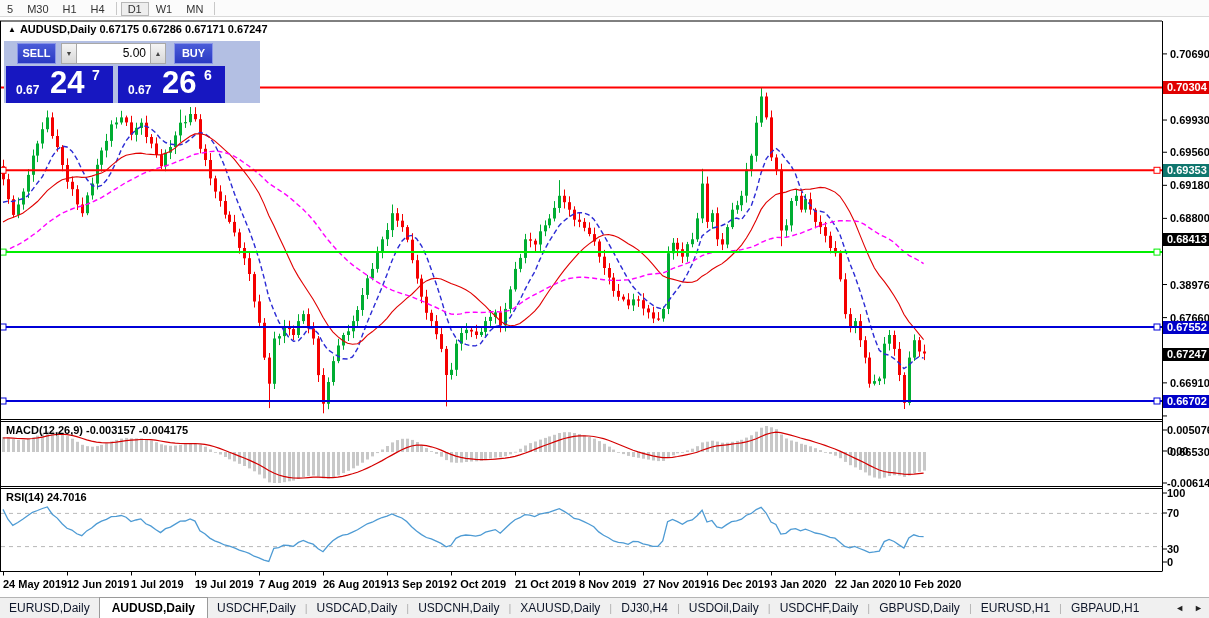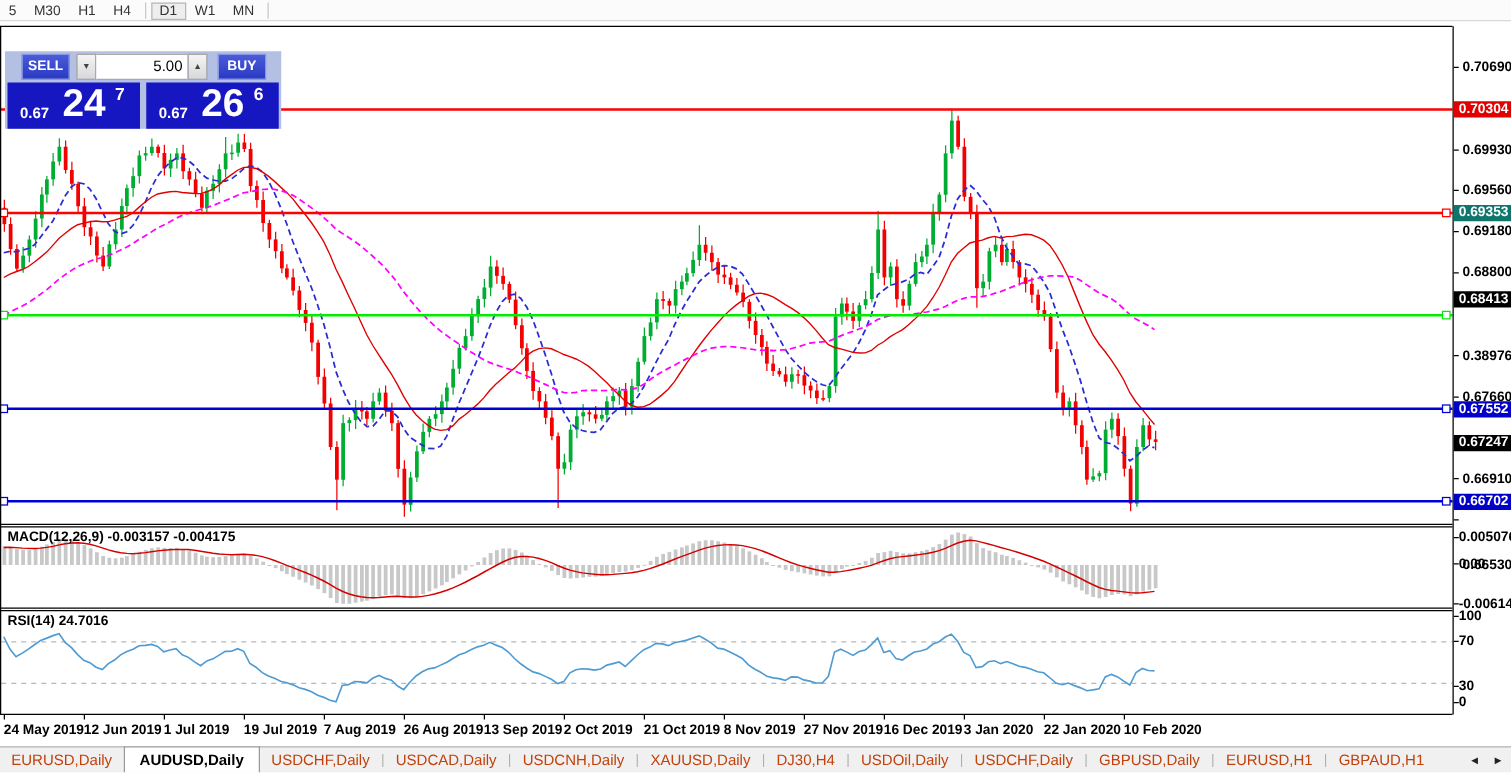--- a/index.html
+++ b/index.html
@@ -17,21 +17,21 @@
 
   
   #chart-svg { position:absolute; left:0; top:0; }
 
   
   #chart-title { position:absolute; left:8px; top:23px; font-size:11px; font-weight:bold;
     color:#000; letter-spacing:0; white-space:nowrap; }
   #chart-title .tri { font-size:8px; vertical-align:1px; margin-right:4px; }
 
   
-  #trade-panel { position:absolute; left:4px; top:41px; width:221px; height:62px;
+  #trade-panel { position:absolute; left:4px; top:41px; width:256px; height:62px;
     background:#b3bfe3; padding:2px; }
   #tp-row1 { display:flex; height:21px; align-items:stretch; }
   .tp-btn { width:39px; background:linear-gradient(#4a5cd8,#2a3ac4); border:1px solid #8894e8;
     color:#fff; font-size:11px; font-weight:bold; text-align:center; line-height:19px; cursor:pointer; }
   #tp-sell-btn { margin-left:11px; }
   #tp-buy-btn  { margin-left:8px; }
   #tp-spin { flex:0 0 105px; display:flex; margin-left:5px; }
   .spin-btn { width:16px; background:linear-gradient(#f4f4f4,#d8d8d8); border:1px solid #a8a8a8;
     font-size:7px; color:#444; text-align:center; line-height:19px; cursor:pointer; }
   #tp-vol { flex:1; background:#fff; border:1px solid #a8a8a8; border-left:none; border-right:none;
@@ -49,21 +49,21 @@
   .ax-badge { position:absolute; left:1163px; width:46px; height:13px; color:#fff;
     font-size:11px; font-weight:bold; line-height:13px; padding-left:4px; }
   .sub-label { position:absolute; left:1167px; font-size:11px; font-weight:bold; color:#000; }
 
   
   .date-label { position:absolute; top:578px; font-size:11px; font-weight:bold; color:#000; white-space:nowrap; }
 
   
   #tab-bar { position:absolute; left:0; top:597px; width:1209px; height:21px;
     background:#f0f0f0; border-top:1px solid #b4b4b4; display:flex; align-items:flex-end; }
-  .tab { font-size:12px; color:#c2410c; padding:3px 9px 3px 9px; white-space:nowrap; cursor:pointer; }
+  .tab { font-size:12px; color:#0f172a; padding:3px 9px 3px 9px; white-space:nowrap; cursor:pointer; }
   .tab.active { background:#ffffff; border:1px solid #9a9a9a; border-bottom:none; color:#000;
     font-weight:bold; padding:3px 12px; }
   .tab-sep { color:#b0b0b0; font-size:11px; padding-bottom:4px; }
   #tab-scroll { position:absolute; right:6px; top:602px; display:flex; gap:10px; }
   .scroll-arrow { font-size:9px; color:#222; cursor:pointer; line-height:12px; }
 
   
   .ind-label { position:absolute; left:6px; font-size:11px; font-weight:bold; color:#000; white-space:nowrap; }
 </style>
 </head>
@@ -705,20 +705,23 @@
       <line x1="451.5" x2="451.5" y1="571.5" y2="575.5" stroke="#000"></line>
       <line x1="515.5" x2="515.5" y1="571.5" y2="575.5" stroke="#000"></line>
       <line x1="579.5" x2="579.5" y1="571.5" y2="575.5" stroke="#000"></line>
       <line x1="643.5" x2="643.5" y1="571.5" y2="575.5" stroke="#000"></line>
       <line x1="707.5" x2="707.5" y1="571.5" y2="575.5" stroke="#000"></line>
       <line x1="771.5" x2="771.5" y1="571.5" y2="575.5" stroke="#000"></line>
       <line x1="835.5" x2="835.5" y1="571.5" y2="575.5" stroke="#000"></line>
       <line x1="899.5" x2="899.5" y1="571.5" y2="575.5" stroke="#000"></line>
     </svg>
 
+  <div id="chart-title">
+    <span class="tri">▲</span><span>AUDUSD,Daily 0.67175 0.67286 0.67171 0.67247</span>
+  </div>
 
   <div id="trade-panel">
     <div id="tp-row1">
       <div class="tp-btn" id="tp-sell-btn">SELL</div>
       <div id="tp-spin">
         <div class="spin-btn">▼</div>
         <div id="tp-vol">5.00</div>
         <div class="spin-btn">▲</div>
       </div>
       <div class="tp-btn" id="tp-buy-btn">BUY</div>

